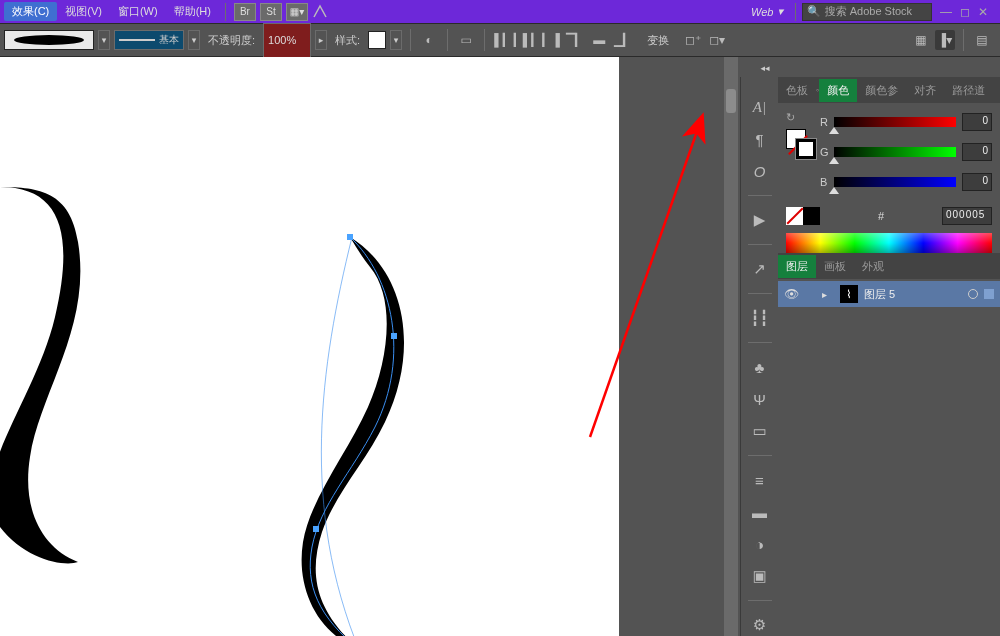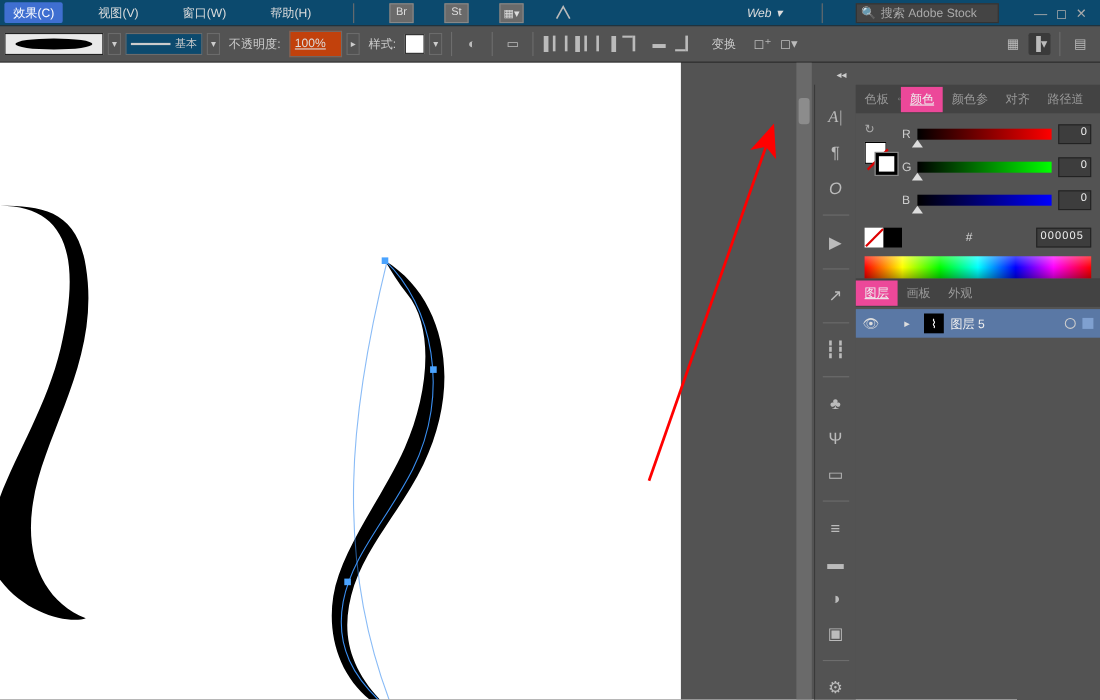--- a/index.html
+++ b/index.html
@@ -1,58 +1,58 @@
 <!DOCTYPE html>
 <html><head>
 <meta charset="utf-8">
 <style>
   * { box-sizing: border-box; margin: 0; padding: 0; }
   body { width: 1000px; height: 636px; background: #535353; font-family: "Microsoft YaHei", sans-serif; font-size: 11px; color: #ddd; overflow: hidden; }
 
   
-  .menu-bar { height: 24px; background: #0c4a6e; display: flex; align-items: center; padding: 0 4px; border-bottom: 1px solid #2a2a2a; gap: 24px; }
+  .menu-bar { height: 24px; background: #6d28d9; display: flex; align-items: center; padding: 0 4px; border-bottom: 1px solid #2a2a2a; }
   .menu-item { padding: 2px 8px; cursor: default; }
   .menu-item.hi { background: #3f6fd1; color: #fff; border-radius: 2px; }
   .menu-divider { width: 1px; height: 18px; background: #6d6d6d; margin: 0 6px; }
   .menu-icon { width: 22px; height: 18px; margin: 0 2px; background: #6a6a6a; border: 1px solid #888; display: flex; align-items: center; justify-content: center; font-size: 10px; color: #ddd; }
   .spacer { flex: 1; }
   .doc-profile { display: flex; align-items: flex-end; gap: 4px; padding: 0 6px; font-style: italic; }
   .stock-search { width: 130px; height: 18px; background: #444; border: 1px solid #333; color: #aaa; padding: 0 4px; display: flex; align-items: center; }
   .win-controls { display: flex; gap: 8px; padding: 0 8px; font-size: 12px; color: #aaa; }
 
   
   .options-bar { height: 33px; background: #535353; display: flex; align-items: center; padding: 0 4px; border-bottom: 1px solid #2a2a2a; gap: 4px; }
   .brush-preview { width: 90px; height: 20px; background: #e9e9e9; border: 1px solid #222; display: flex; align-items: center; justify-content: center; }
   .brush-preview .ellipse { width: 70px; height: 10px; background: #000; border-radius: 50%; }
   .dd { width: 12px; height: 20px; background: #535353; border: 1px solid #6b6b6b; display: flex; align-items: center; justify-content: center; color: #ccc; font-size: 9px; }
   .stroke-box { width: 70px; height: 20px; border: 1px solid #6b6b6b; background: #0c4a6e; display: flex; align-items: center; }
   .stroke-line { flex: 1; height: 2px; background: #ccc; margin: 0 4px; }
   .opt-label { color: #ccc; margin: 0 4px; }
-  .opt-field { width: 48px; height: 24px; background: #c2410c; border: 1px solid #6b6b6b; color: #ddd; padding: 0 4px; display: flex; align-items: center; text-decoration: underline; }
+  .opt-field { width: 48px; height: 35px; background: #7f1d1d; border: 1px solid #6b6b6b; color: #ddd; padding: 0 4px; display: flex; align-items: center; }
   .swatch { width: 18px; height: 18px; background: #fff; border: 1px solid #222; }
   .tb-icon { width: 20px; height: 20px; color: #bbb; display: flex; align-items: center; justify-content: center; font-size: 12px; }
   .tb-sep { width: 1px; height: 22px; background: #6d6d6d; margin: 0 4px; }
   .tb-right { margin-left: auto; display: flex; align-items: center; gap: 4px; padding-right: 4px;}
 
   
   .main { position: relative; height: 579px; width: 1000px; }
   .canvas { position: absolute; left: 0; top: 0; width: 619px; height: 579px; background: #fff; }
   .arrow { position: absolute; pointer-events: none; }
 
   .collapse-handle { position: absolute; left: 750px; top: 6px; width: 30px; height: 10px; display: flex; align-items: center; justify-content: center; color: #ccc; font-size: 9px; cursor: pointer; }
 
   .midtool { position: absolute; left: 740px; top: 20px; width: 38px; height: 560px; background: #535353; border-left: 1px solid #3a3a3a; display: flex; flex-direction: column; align-items: center; gap: 8px; padding-top: 18px; }
   .midtool .mt { width: 24px; height: 24px; display: flex; align-items: center; justify-content: center; color: #bbb; font-size: 15px; }
   .mt-sep { width: 24px; height: 1px; background: #6d6d6d; margin: 4px 0;}
 
   .panels { position: absolute; left: 778px; top: 20px; width: 222px; background: #535353; }
 
   .tabs { display: flex; background: #434343; height: 26px; align-items: center; }
   .tab { padding: 4px 8px; color: #999; }
-  .tab.active { background: #ec4899; color: #eee; text-decoration: underline; }
+  .tab.active { background: #15803d; color: #eee; }
 
   .color-panel { padding: 8px 8px 0 8px; }
   .color-top { display: flex; gap: 4px; align-items: flex-start; }
   .loop-icon { width: 16px; height: 16px; color: #aaa; font-size: 11px;}
   .fillstroke { position: relative; width: 30px; height: 30px; margin-top: 2px; }
   .fs-fill { position: absolute; top: 0; left: 0; width: 20px; height: 20px; background: #fff; border: 1px solid #000; }
   .fs-fill::after { content:""; position:absolute; left:-2px; top:14px; width:26px; height:2px; background:#d00; transform: rotate(-45deg); }
   .fs-stroke { position: absolute; top: 10px; left: 10px; width: 20px; height: 20px; border: 3px solid #000; background: #fff; box-shadow: 0 0 0 1px #888;}
 
   .sliders { flex: 1; }

